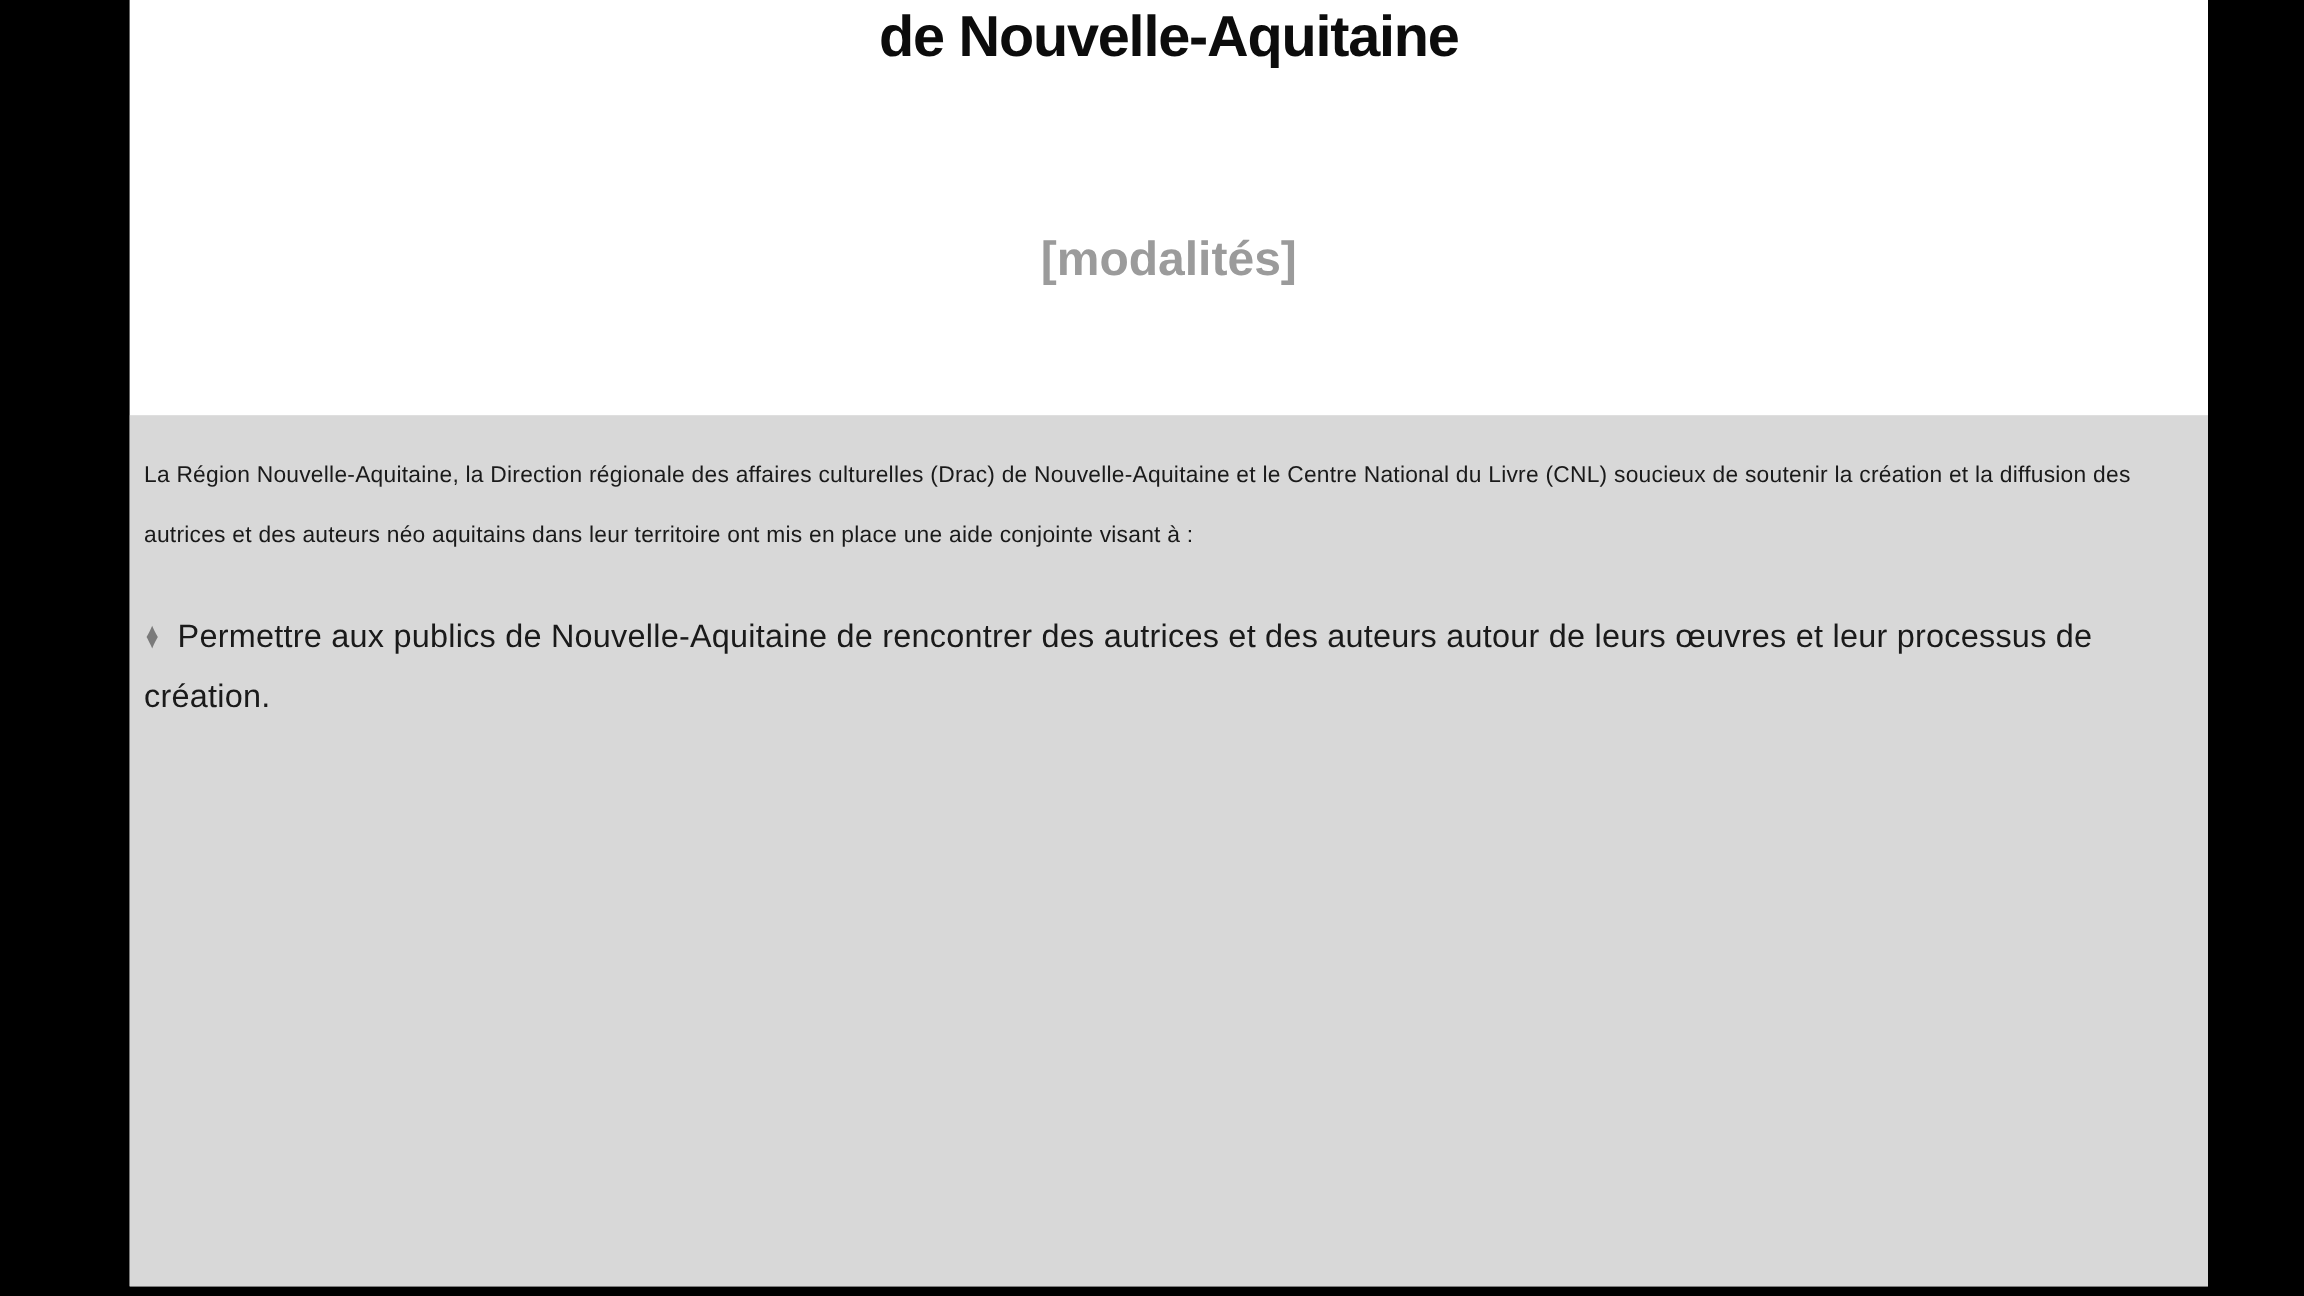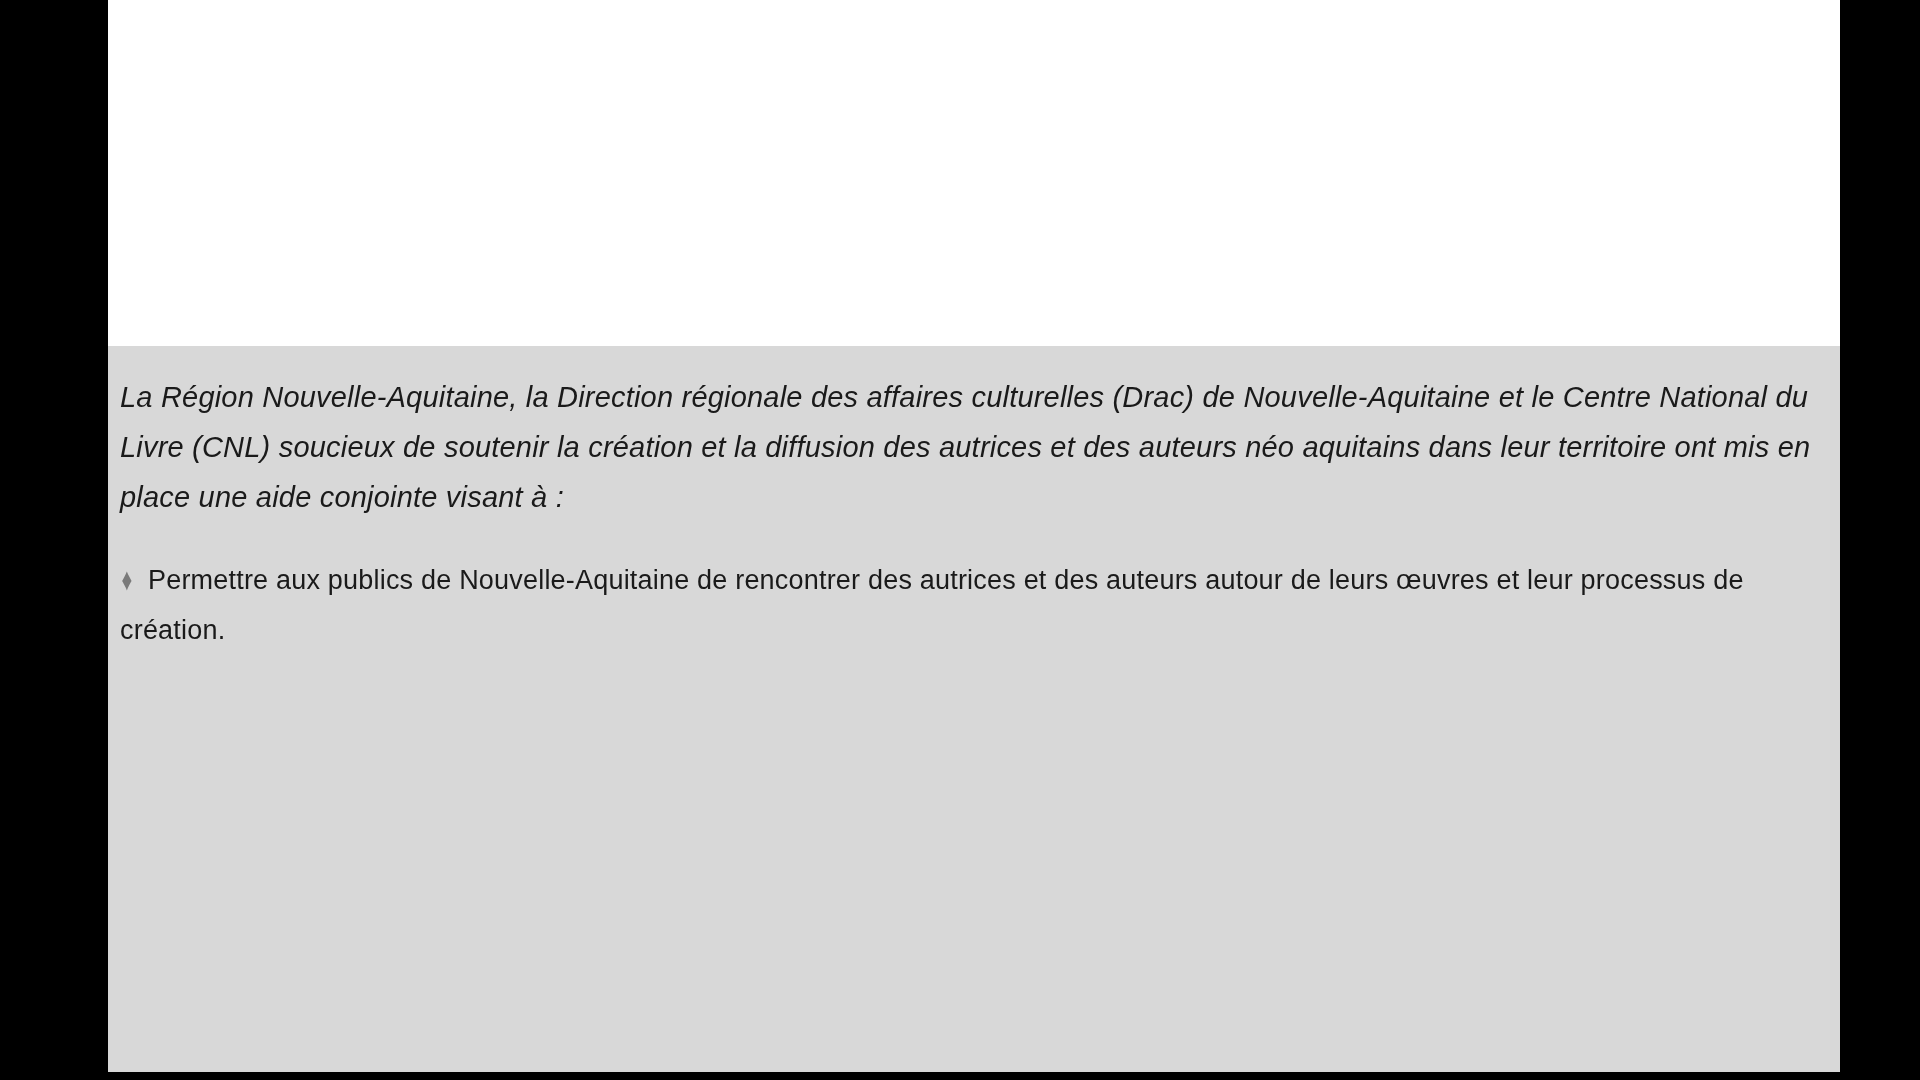--- a/index.html
+++ b/index.html
@@ -66,22 +66,21 @@
     font-style: italic;
     color: #111111;
     letter-spacing: -0.5px;
   }
   .body-text {
     padding: 0 14px 0 12px;
     color: #1a1a1a;
   }
   .intro {
     margin-top: 26px;
-    font-style: italic;
-    font-size: 29px;
+    font-size: 19px;
     line-height: 50px;
     letter-spacing: 0.2px;
   }
   .bullet {
     margin-top: 33px;
     font-size: 27px;
     line-height: 50px;
     letter-spacing: 0.2px;
   }
   .marker {
@@ -91,21 +90,23 @@
     margin-right: 14px;
     font-size: 27px;
   }
 </style>
 </head>
 <body>
 
 <div class="stage">
   <div class="slide">
 
+    <div class="title">de Nouvelle-Aquitaine</div>
 
+    <div class="subtitle">[modalités]</div>
 
     <div class="panel">
 
       <div class="body-text">
         <div class="intro">La Région Nouvelle-Aquitaine, la Direction régionale des affaires culturelles (Drac) de Nouvelle-Aquitaine et le Centre National du Livre (CNL) soucieux de soutenir la création et la diffusion des autrices et des auteurs néo aquitains dans leur territoire ont mis en place une aide conjointe visant à :</div>
 
         <div>
             <div class="bullet"><span class="marker">♦</span><span>Permettre aux publics de Nouvelle-Aquitaine de rencontrer des autrices et des auteurs autour de leurs œuvres et leur processus de création.</span></div>
           </div>
       </div>

